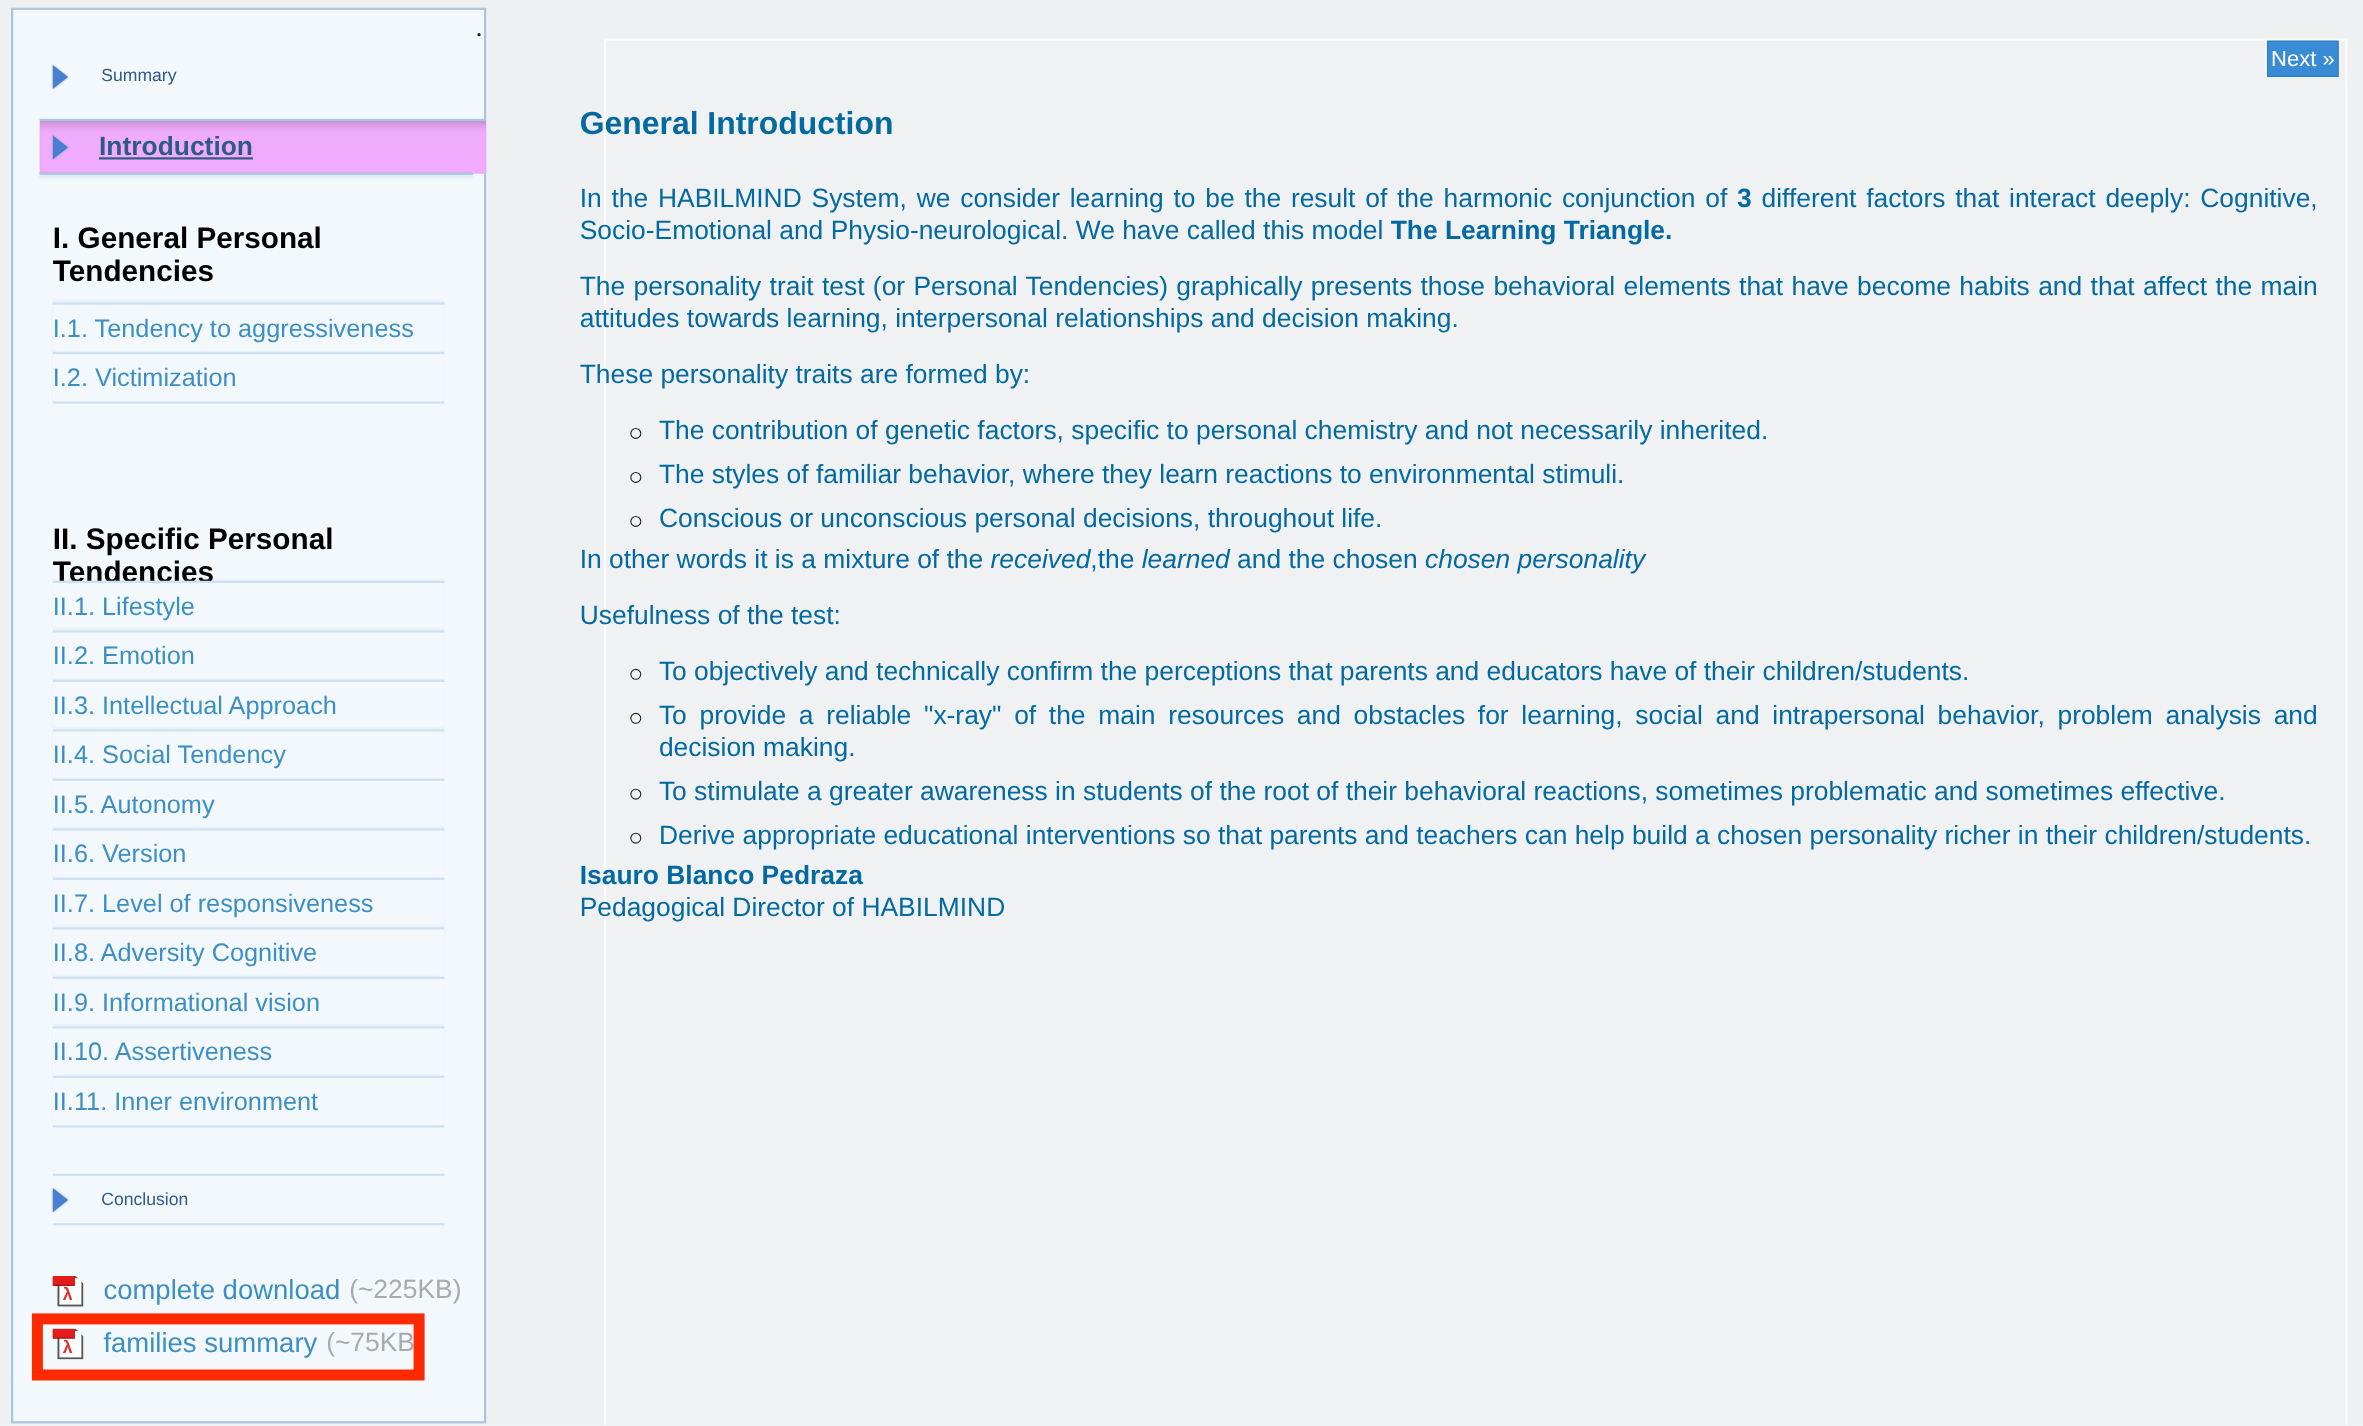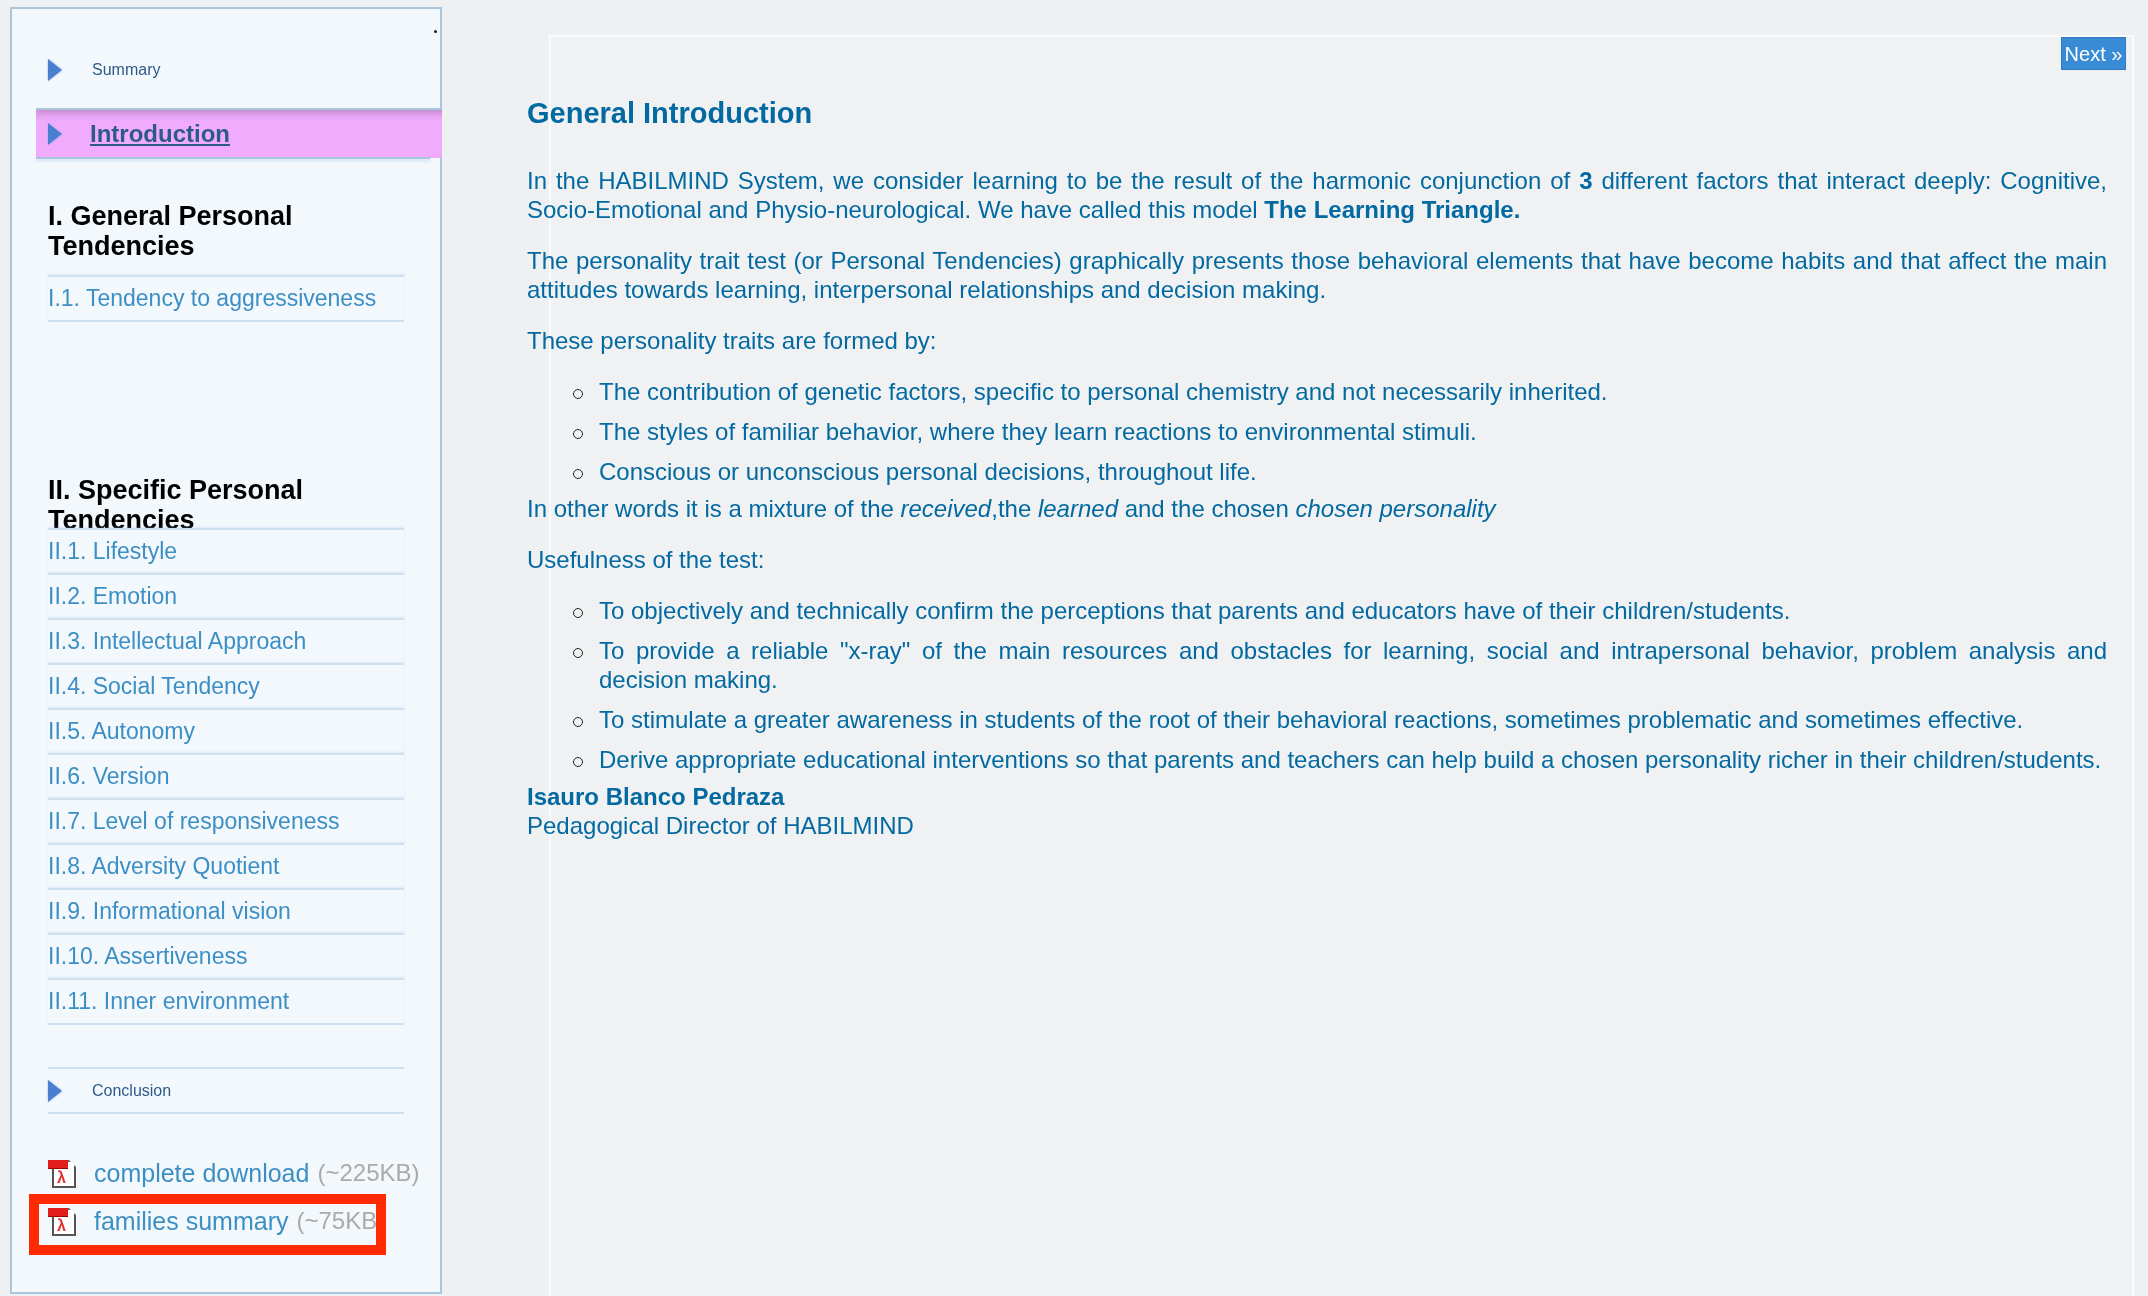--- a/index.html
+++ b/index.html
@@ -126,32 +126,33 @@
 
 <div class="tab-row tab-intro">
   <span class="tri"></span>
   <span class="tab-label">Introduction</span>
 </div>
 <div class="tab-intro-line"></div>
 
 <div class="sec-heading" style="top:201px">I. General Personal Tendencies</div>
 <div class="sb-list" style="top:275px">
   <div class="sb-item">I.1. Tendency to aggressiveness</div>
+  <div class="sb-item">I.2. Victimization</div>
 </div>
 
 <div class="sec-heading" style="top:475px">II. Specific Personal Tendencies</div>
 <div class="sb-list" style="top:528px">
   <div class="sb-item">II.1. Lifestyle</div>
   <div class="sb-item">II.2. Emotion</div>
   <div class="sb-item">II.3. Intellectual Approach</div>
   <div class="sb-item">II.4. Social Tendency</div>
   <div class="sb-item">II.5. Autonomy</div>
   <div class="sb-item">II.6. Version</div>
   <div class="sb-item">II.7. Level of responsiveness</div>
-  <div class="sb-item">II.8. Adversity Quotient</div>
+  <div class="sb-item">II.8. Adversity Cognitive</div>
   <div class="sb-item">II.9. Informational vision</div>
   <div class="sb-item">II.10. Assertiveness</div>
   <div class="sb-item">II.11. Inner environment</div>
 </div>
 
 <div class="conclusion-block">
   <span class="tri"></span>
   <span class="tab-label">Conclusion</span>
 </div>
 

